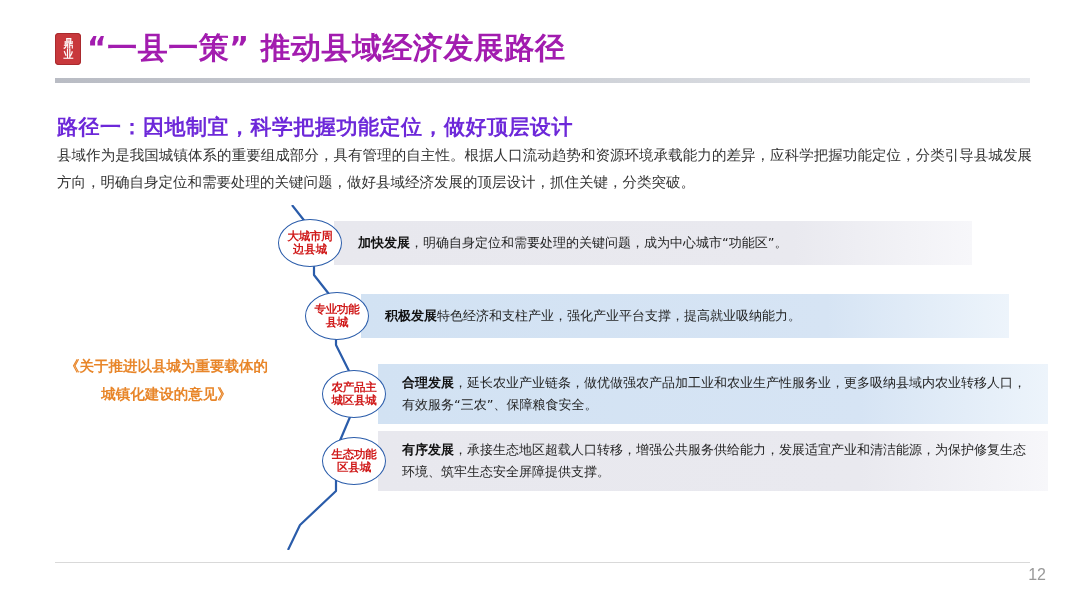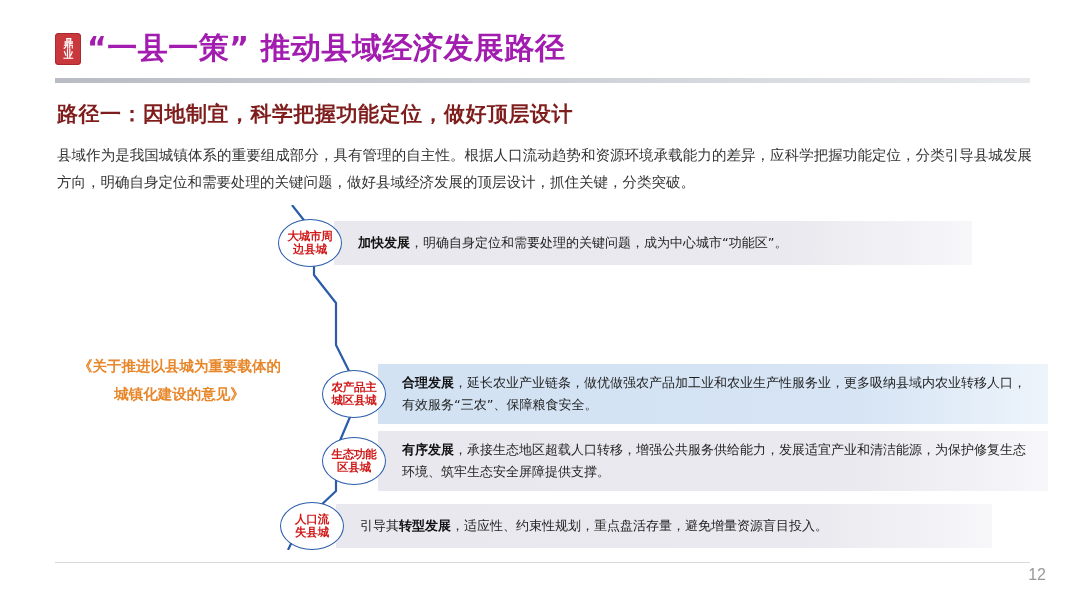--- a/index.html
+++ b/index.html
@@ -62,24 +62,24 @@
     top: 78px;
     width: 975px;
     height: 5px;
     background: linear-gradient(to right, #b9bcc4 0%, #cfd2d8 55%, #e7e9ed 100%);
   }
 
   
   .section-heading {
     position: absolute;
     left: 57px;
-    top: 100px;
+    top: 113px;
     font-size: 21px;
     font-weight: bold;
-    color: #7f1d1d;
+    color: #6d28d9;
     letter-spacing: 0.5px;
     white-space: nowrap;
     font-family: "DejaVu Sans", "Liberation Sans", sans-serif;
   }
 
   
   .body-paragraph {
     position: absolute;
     left: 57px;
     top: 143px;
@@ -87,21 +87,21 @@
     font-size: 14.5px;
     line-height: 27px;
     color: #333333;
     text-align: justify;
     font-family: Liberation Mono, monospace;
   }
 
   
   .left-note {
     position: absolute;
-    left: 72px;
+    left: 59px;
     top: 352px;
     width: 215px;
     text-align: center;
     font-size: 14.5px;
     line-height: 28px;
     font-weight: bold;
     color: #e8862a;
     font-family: "DejaVu Sans", "Liberation Sans", sans-serif;
   }
 
@@ -216,20 +216,29 @@
     <div class="row" id="row-0" style="left:8px; top:12px;">
       <div class="bubble">
         <b>大城市周</b>
         <b>边县城</b>
       </div>
       <div class="bar bar-gray" style="width:600px;">
         <span><span class="lead">加快发展</span><span>，明确自身定位和需要处理的关键问题，成为中心城市“功能区”。</span></span>
       </div>
     </div>
 
+    <div class="row" id="row-1" style="left:35px; top:85px;">
+      <div class="bubble">
+        <b>专业功能</b>
+        <b>县城</b>
+      </div>
+      <div class="bar bar-blue" style="width:610px;">
+        <span><span class="lead">积极发展</span><span>特色经济和支柱产业，强化产业平台支撑，提高就业吸纳能力。</span></span>
+      </div>
+    </div>
 
     <div class="row" id="row-2" style="left:52px; top:152px; height:74px;">
       <div class="bubble">
         <b>农产品主</b>
         <b>城区县城</b>
       </div>
       <div class="bar bar-blue" style="width:632px; min-height:46px;">
         <span><span class="lead">合理发展</span><span>，延长农业产业链条，做优做强农产品加工业和农业生产性服务业，更多吸纳县域内农业转移人口，有效服务“三农”、保障粮食安全。</span></span>
       </div>
     </div>
@@ -237,27 +246,18 @@
     <div class="row" id="row-3" style="left:52px; top:225px; height:62px;">
       <div class="bubble">
         <b>生态功能</b>
         <b>区县城</b>
       </div>
       <div class="bar bar-gray" style="width:632px; min-height:46px;align-items:center;">
         <span><span class="lead">有序发展</span><span>，承接生态地区超载人口转移，增强公共服务供给能力，发展适宜产业和清洁能源，为保护修复生态环境、筑牢生态安全屏障提供支撑。</span></span>
       </div>
     </div>
 
-    <div class="row" id="row-4" style="left:10px; top:295px;">
-      <div class="bubble">
-        <b>人口流</b>
-        <b>失县城</b>
-      </div>
-      <div class="bar bar-gray" style="width:618px;">
-        <span><span>引导其</span><span class="lead">转型发展</span><span>，适应性、约束性规划，重点盘活存量，避免增量资源盲目投入。</span></span>
-      </div>
-    </div>
   </div>
 
   <div class="page-footer-rule"></div>
   <div class="page-number">12</div>
 
 </div>
 
 </body></html>

